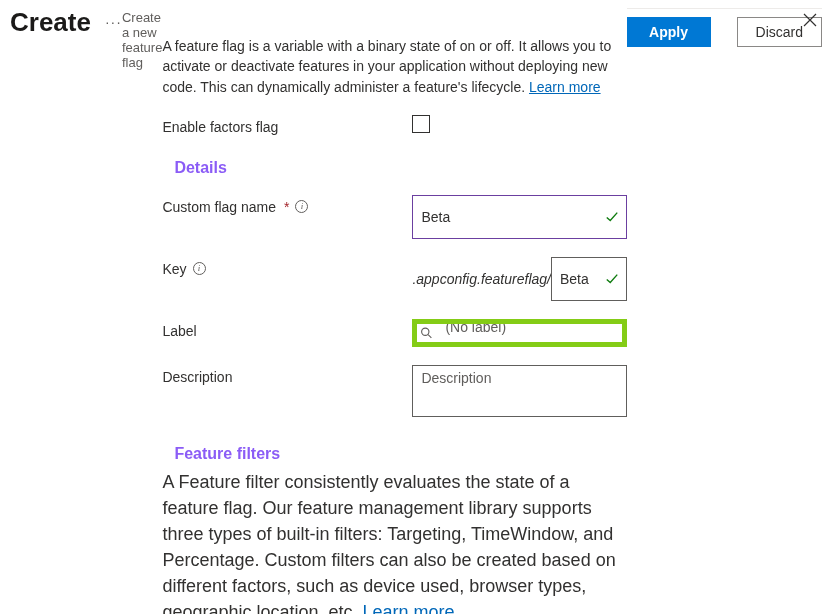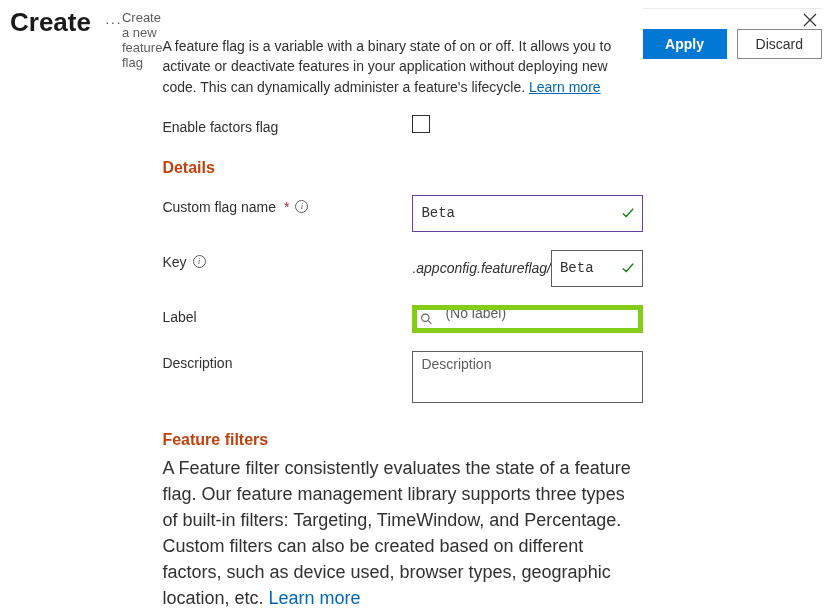--- a/index.html
+++ b/index.html
@@ -100,31 +100,32 @@
   }
   .chk {
     width: 18px; height: 18px;
     border: 1px solid #323130;
     background: #fff;
     cursor: pointer;
   }
   .section-h {
     font-size: 16px;
     font-weight: 600;
-    color: #c2410c;
+    color: #8b5cf6;
     margin-top: 24px;
+    margin-left: 12px;
   }
   .text-input {
     width: 100%;
-    height: 37px;
+    height: 44px;
     border: 1px solid #605e5c;
     padding: 2px 30px 2px 8px;
     font-size: 14px;
     color: #323130;
-    font-family: Liberation Mono, monospace;
+    font-family: Liberation Sans, sans-serif;
     outline: none;
   }
   .text-input.active { border-color: #6b3fa0; }
   .field-wrap { position: relative; flex: 1; }
   .check-mark {
     position: absolute;
     right: 8px; top: 50%;
     transform: translateY(-50%);
     width: 14px; height: 14px;
     pointer-events: none;
@@ -168,23 +169,23 @@
     color: #323130;
   }
   .textarea::placeholder, .label-input::placeholder { color: #605e5c; }
   .ff-desc {
     font-size: 18px;
     line-height: 1.45;
     margin-top: 6px;
   }
   .footer {
     border-top: 1px solid #edebe9;
-    padding: 20px 0 14px 0;
-    display: flex;
-    gap: 10px;
+    padding: 8px 0 14px 0;
+    display: flex;
+    gap: 26px;
   }
   .btn {
     height: 30px;
     min-width: 84px;
     padding: 0 18px;
     font-size: 14px;
     font-family: inherit;
     cursor: pointer;
     border: 1px solid #8a8886;
     background: #fff;

